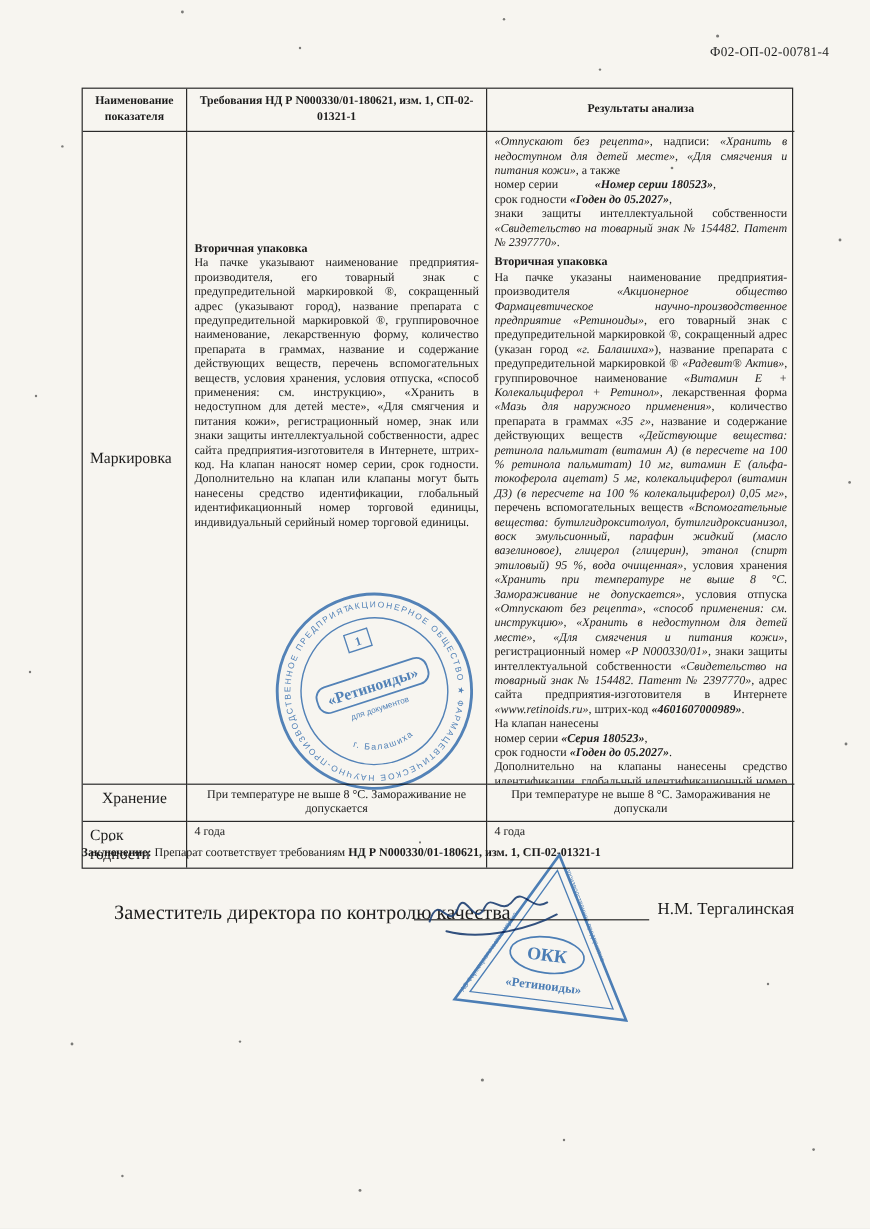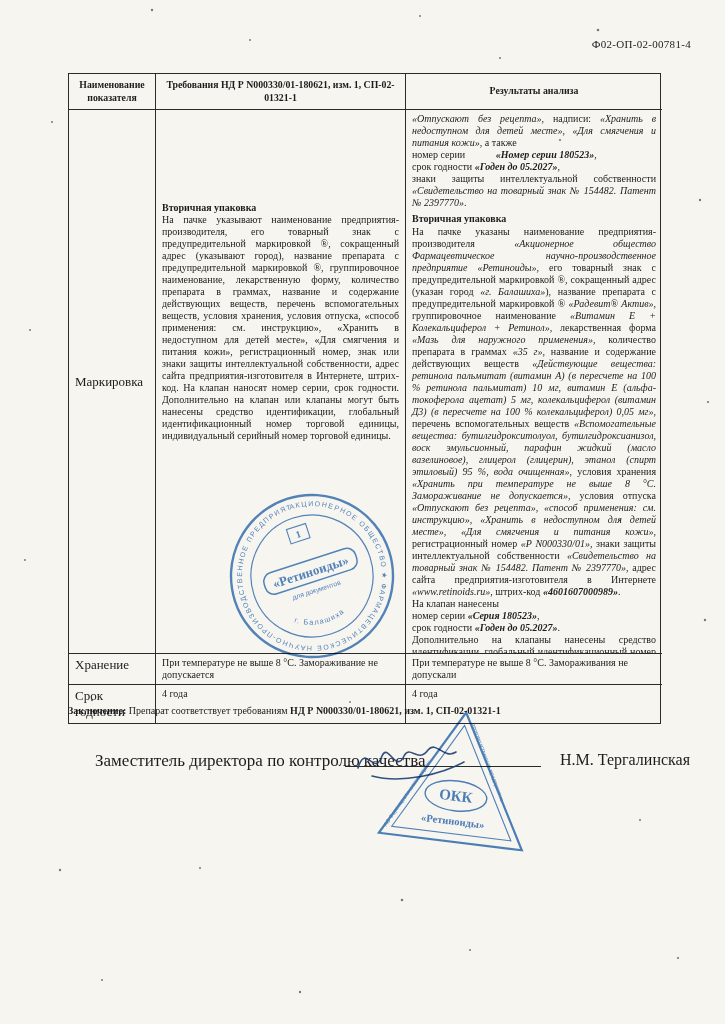--- a/index.html
+++ b/index.html
@@ -30,26 +30,26 @@
     display:flex;align-items:center;justify-content:center;padding:5px 4px;
   }
   .rm{height:544px;}
   .ind{font-size:13px;}
   .ind-marking{display:flex;align-items:center;}
   .req-offset{margin-top:89px;}
   .bold{font-weight:bold;}
   .just{text-align:justify;}
   .subhead{margin-top:4px;margin-bottom:1px;}
   .rich-line{text-align:justify;}
-  .row-short{min-height:30px;}
+  .row-short{min-height:30px;text-align:center;}
   .row-tiny{min-height:18px;}
   .conclusion{position:absolute;left:68px;top:704px;width:600px;font-size:10px;line-height:1.3;}
   .sig-title{position:absolute;left:95px;top:751px;font-size:17px;}
   .sig-line{position:absolute;left:345px;top:766px;width:196px;border-bottom:1.2px solid #2a2a2a;}
-  .sig-name{position:absolute;left:560px;top:751px;font-size:16px;}
+  .sig-name{position:absolute;left:548px;top:751px;font-size:14px;}
   .stamp{position:absolute;mix-blend-mode:multiply;pointer-events:none;}
   .stamp-round{left:226px;top:490px;width:172px;height:172px;transform:rotate(-18deg);opacity:.82;}
   .stamp-triangle{left:382px;top:708px;width:152px;height:142px;transform:rotate(7deg);opacity:.85;}
   .signature-ink{position:absolute;left:352px;top:734px;width:120px;height:52px;opacity:.9;pointer-events:none;}
   .noise{position:absolute;left:0;top:0;pointer-events:none;}
 </style>
 </head>
 <body>
 
 <div class="page">

